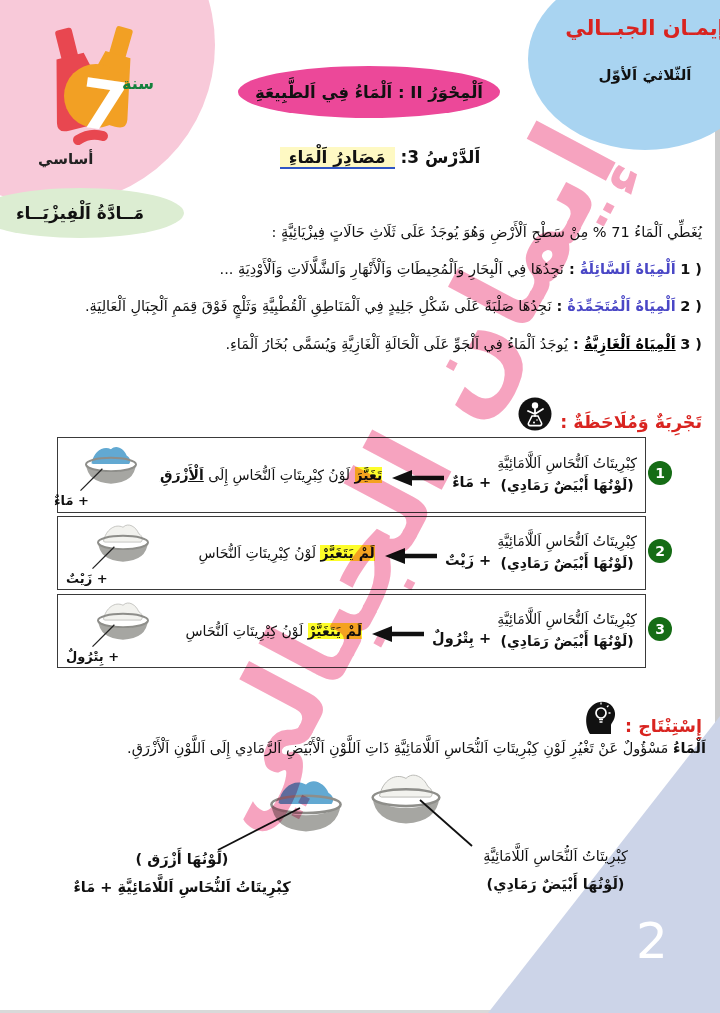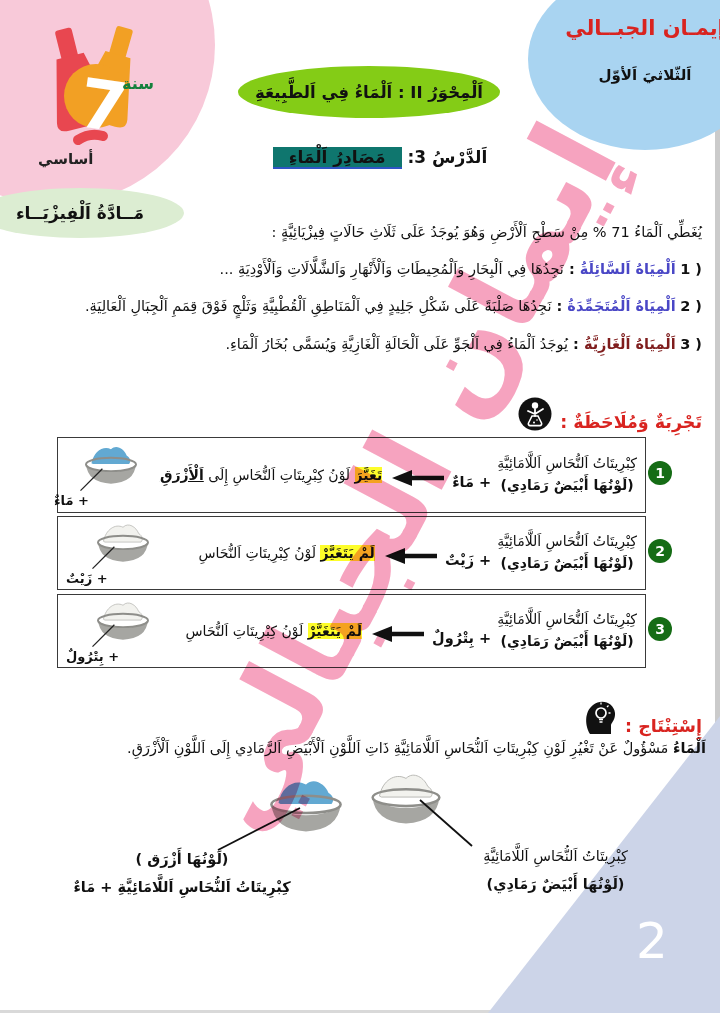--- a/index.html
+++ b/index.html
@@ -29,21 +29,21 @@
   .trimester{left:0;top:98px;width:100%;text-align:center;font-size:15px;font-weight:bold;color:#111;}
   .axis-title{font-size:16.5px;font-weight:bold;white-space:nowrap;}
   .subject-label{font-size:17px;font-weight:bold;}
   .logo-svg{left:18px;top:12px;z-index:3;}
   .grade-word{left:122px;top:74px;font-size:16px;font-weight:bold;z-index:4;}
   .grade-level{left:38px;top:150px;font-size:15px;font-weight:bold;z-index:4;color:#222;}
   
   .lesson-line{left:220px;top:147px;width:320px;text-align:center;font-size:17px;
     font-weight:bold;z-index:2;}
   .hl{background:#fdfd2a;}
-  .hl-underline{background:#0f766e;border-bottom:2.5px solid #2f55c4;padding:0 16px;}
+  .hl-underline{background:#fef9c3;border-bottom:2.5px solid #2f55c4;padding:0 9px;}
   
   .bodyline{right:18px;left:8px;text-align:right;font-size:14.5px;z-index:2;white-space:nowrap;}
   .term{font-weight:bold;}
   .num-paren{direction:ltr;unicode-bidi:isolate;font-weight:bold;}
   
   .section-heading{right:18px;display:flex;align-items:flex-end;gap:7px;direction:rtl;z-index:2;}
   .section-heading .label{font-size:17.5px;font-weight:bold;white-space:nowrap;}
   
   .exp-box{left:57px;width:589px;border:1.6px solid #3a3a3a;background:transparent;z-index:2;
     display:flex;direction:rtl;align-items:center;padding:3px 8px;box-sizing:border-box;gap:6px;}
@@ -96,42 +96,42 @@
 
   <div class="abs green-ellipse" style="background:#dcedd2;">
     <span class="subject-label rtl">مَــادَّةُ اَلْفِيزْيَــاء</span>
   </div>
 
   <div class="abs blue-ellipse" style="background:#a9d4f1;">
     <div class="abs teacher-name rtl" style="color:#d92420;">إيمـان الجبــالي</div>
     <div class="abs trimester rtl">اَلثّلاثيَ اَلأوّل</div>
   </div>
 
-  <div class="abs peach-ellipse" style="background:#84cc16;">
+  <div class="abs peach-ellipse" style="background:#ec4899;">
     <span class="axis-title rtl">اَلْمِحْوَرُ II : اَلْمَاءُ فِي اَلطَّبِيعَةِ</span>
   </div>
 
   <div class="abs lesson-line rtl">
     <span>اَلدَّرْسُ 3: </span>
     <span class="hl-underline">مَصَادِرُ اَلْمَاءِ</span>
   </div>
 
   <div class="abs bodyline rtl" style="top:224px;">يُغَطِّي اَلْمَاءُ 71 % مِنْ سَطْحِ اَلْأَرْضِ وَهُوَ يُوجَدُ عَلَى ثَلَاثِ حَالَاتٍ فِيزْيَائِيَّةٍ :</div>
 
   <div class="abs bodyline rtl" style="top:261px;text-align:right;">
     <span class="num-paren">1 )</span>
     <span class="term" style="color:#4a47c6;">اَلْمِيَاهُ اَلسَّائِلَةُ</span><span class="b"> : </span><span>نَجِدُهَا فِي اَلْبِحَارِ وَاَلْمُحِيطَاتِ وَاَلْأَنْهَارِ وَاَلشَّلَّالَاتِ وَاَلْأَوْدِيَةِ ...</span>
   </div>
   <div class="abs bodyline rtl" style="top:298px;">
     <span class="num-paren">2 )</span>
     <span class="term" style="color:#4a47c6;">اَلْمِيَاهُ اَلْمُتَجَمِّدَةُ</span><span class="b"> : </span><span>نَجِدُهَا صَلْبَةً عَلَى شَكْلِ جَلِيدٍ فِي اَلْمَنَاطِقِ اَلْقُطْبِيَّةِ وَثَلْجٍ فَوْقَ قِمَمِ اَلْجِبَالِ اَلْعَالِيَةِ.</span>
   </div>
   <div class="abs bodyline rtl" style="top:336px;">
     <span class="num-paren">3 )</span>
-    <span class="term" style="color:#7f1d1d;">اَلْمِيَاهُ اَلْغَازِيَّةُ</span><span class="b"> : </span><span>يُوجَدُ اَلْمَاءُ فِي اَلْجَوِّ عَلَى اَلْحَالَةِ اَلْغَازِيَّةِ وَيُسَمَّى بُخَارُ اَلْمَاءِ.</span>
+    <span class="term" style="color:#000000;text-decoration:underline;">اَلْمِيَاهُ اَلْغَازِيَّةُ</span><span class="b"> : </span><span>يُوجَدُ اَلْمَاءُ فِي اَلْجَوِّ عَلَى اَلْحَالَةِ اَلْغَازِيَّةِ وَيُسَمَّى بُخَارُ اَلْمَاءِ.</span>
   </div>
 
   <div class="abs section-heading" style="top:396px;">
     <span class="label" style="color:#d92420;">تَجْرِبَةٌ وَمُلَاحَظَةٌ :</span>
     <svg width="36" height="36" viewBox="0 0 36 36">
       <circle cx="18" cy="18" r="16.5" fill="#111"></circle>
       <circle cx="18" cy="9.5" r="3.2" fill="#fff"></circle>
       <path d="M18 13 L18 20 M11 15 L18 18 L26 13" stroke="#fff" stroke-width="1.8" fill="none" stroke-linecap="round"></path>
       <path d="M15 20 l-3.5 7 a1.8 1.8 0 0 0 1.7 2.6 h9.6 a1.8 1.8 0 0 0 1.7-2.6 L21 20 Z" fill="none" stroke="#fff" stroke-width="1.6"></path>
       <circle cx="17" cy="26.5" r="1" fill="#fff"></circle>

